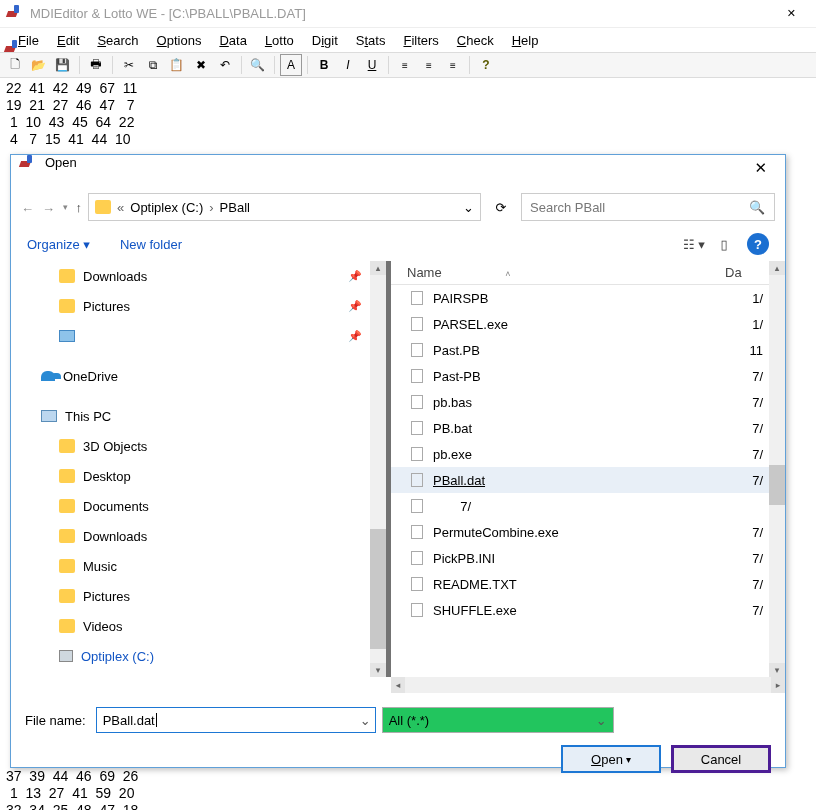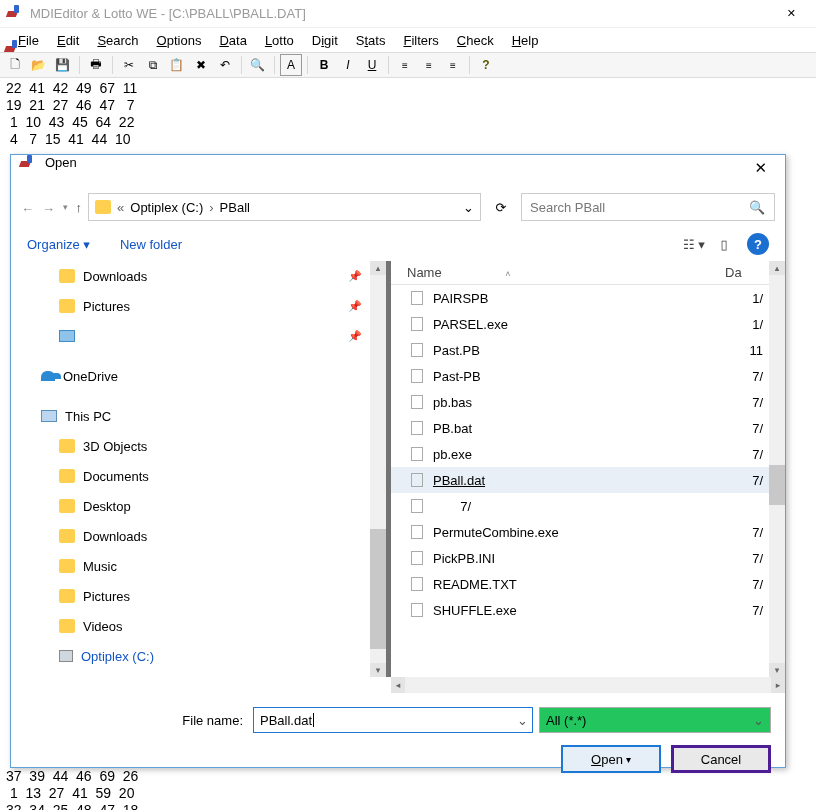--- a/index.html
+++ b/index.html
@@ -68,21 +68,21 @@
   .file-row .date { width: 44px; text-align: right; padding-right: 6px; }
   .doc-ico { border: 1px solid #aaa; width: 12px; height: 14px; }
   .file-scroll { width: 16px; background: #f0f0f0; display: flex; flex-direction: column; }
   .file-scroll .sbt { height: 14px; background:#e4e4e4; display:flex;align-items:center;justify-content:center;font-size:9px;color:#666;}
   .file-scroll .thumb { background:#c8c8c8; height:40px; margin-top:190px;}
 
   .hscroll { height: 16px; background:#f0f0f0; display:flex; }
   .hscroll .hbt { width:14px; background:#e4e4e4; display:flex;align-items:center;justify-content:center;font-size:9px;color:#666;}
 
   .bottom { padding: 14px 14px 10px; }
-  .fn-row { display: flex; align-items: center; gap: 6px; justify-content: flex-end; }
+  .fn-row { display: flex; align-items: center; gap: 6px; justify-content: flex-start; }
   .fn-label { margin-right: 4px; }
   .fn-input { width: 280px; height: 26px; border: 1px solid #1d77d4; padding: 0 6px; display: flex; align-items: center; position: relative; }
   .fn-input .dd { position: absolute; right: 4px; color: #555; }
   .type-sel { width: 232px; height: 26px; border: 1px solid #adadad; background: #22c55e; padding: 0 6px; display: flex; align-items: center; }
   .type-sel .dd { margin-left: auto; color: #555; }
   .btn-row { display: flex; justify-content: flex-end; gap: 10px; margin-top: 12px; }
   .dlg-btn { width: 100px; height: 28px; display: flex; align-items: center; justify-content: center; background: #e9e9e9; border: 3px solid #4c1d95; }
   .dlg-btn.primary { border: 2px solid #1d77d4; background: #e6eef7; }
   .dlg-btn .u { text-decoration: underline; }
 
@@ -226,25 +226,25 @@
       <div class="entry lvl1">
           <span class="pc-ico"></span>
           <span>This PC</span>
         </div>
       <div class="entry lvl2">
           <span class="fld-ico"></span>
           <span>3D Objects</span>
         </div>
       <div class="entry lvl2">
           <span class="fld-ico"></span>
+          <span>Desktop</span>
+        </div>
+      <div class="entry lvl2">
+          <span class="fld-ico"></span>
           <span>Documents</span>
-        </div>
-      <div class="entry lvl2">
-          <span class="fld-ico"></span>
-          <span>Desktop</span>
         </div>
       <div class="entry lvl2">
           <span class="fld-ico"></span>
           <span>Downloads</span>
         </div>
       <div class="entry lvl2">
           <span class="fld-ico"></span>
           <span>Music</span>
         </div>
       <div class="entry lvl2">

